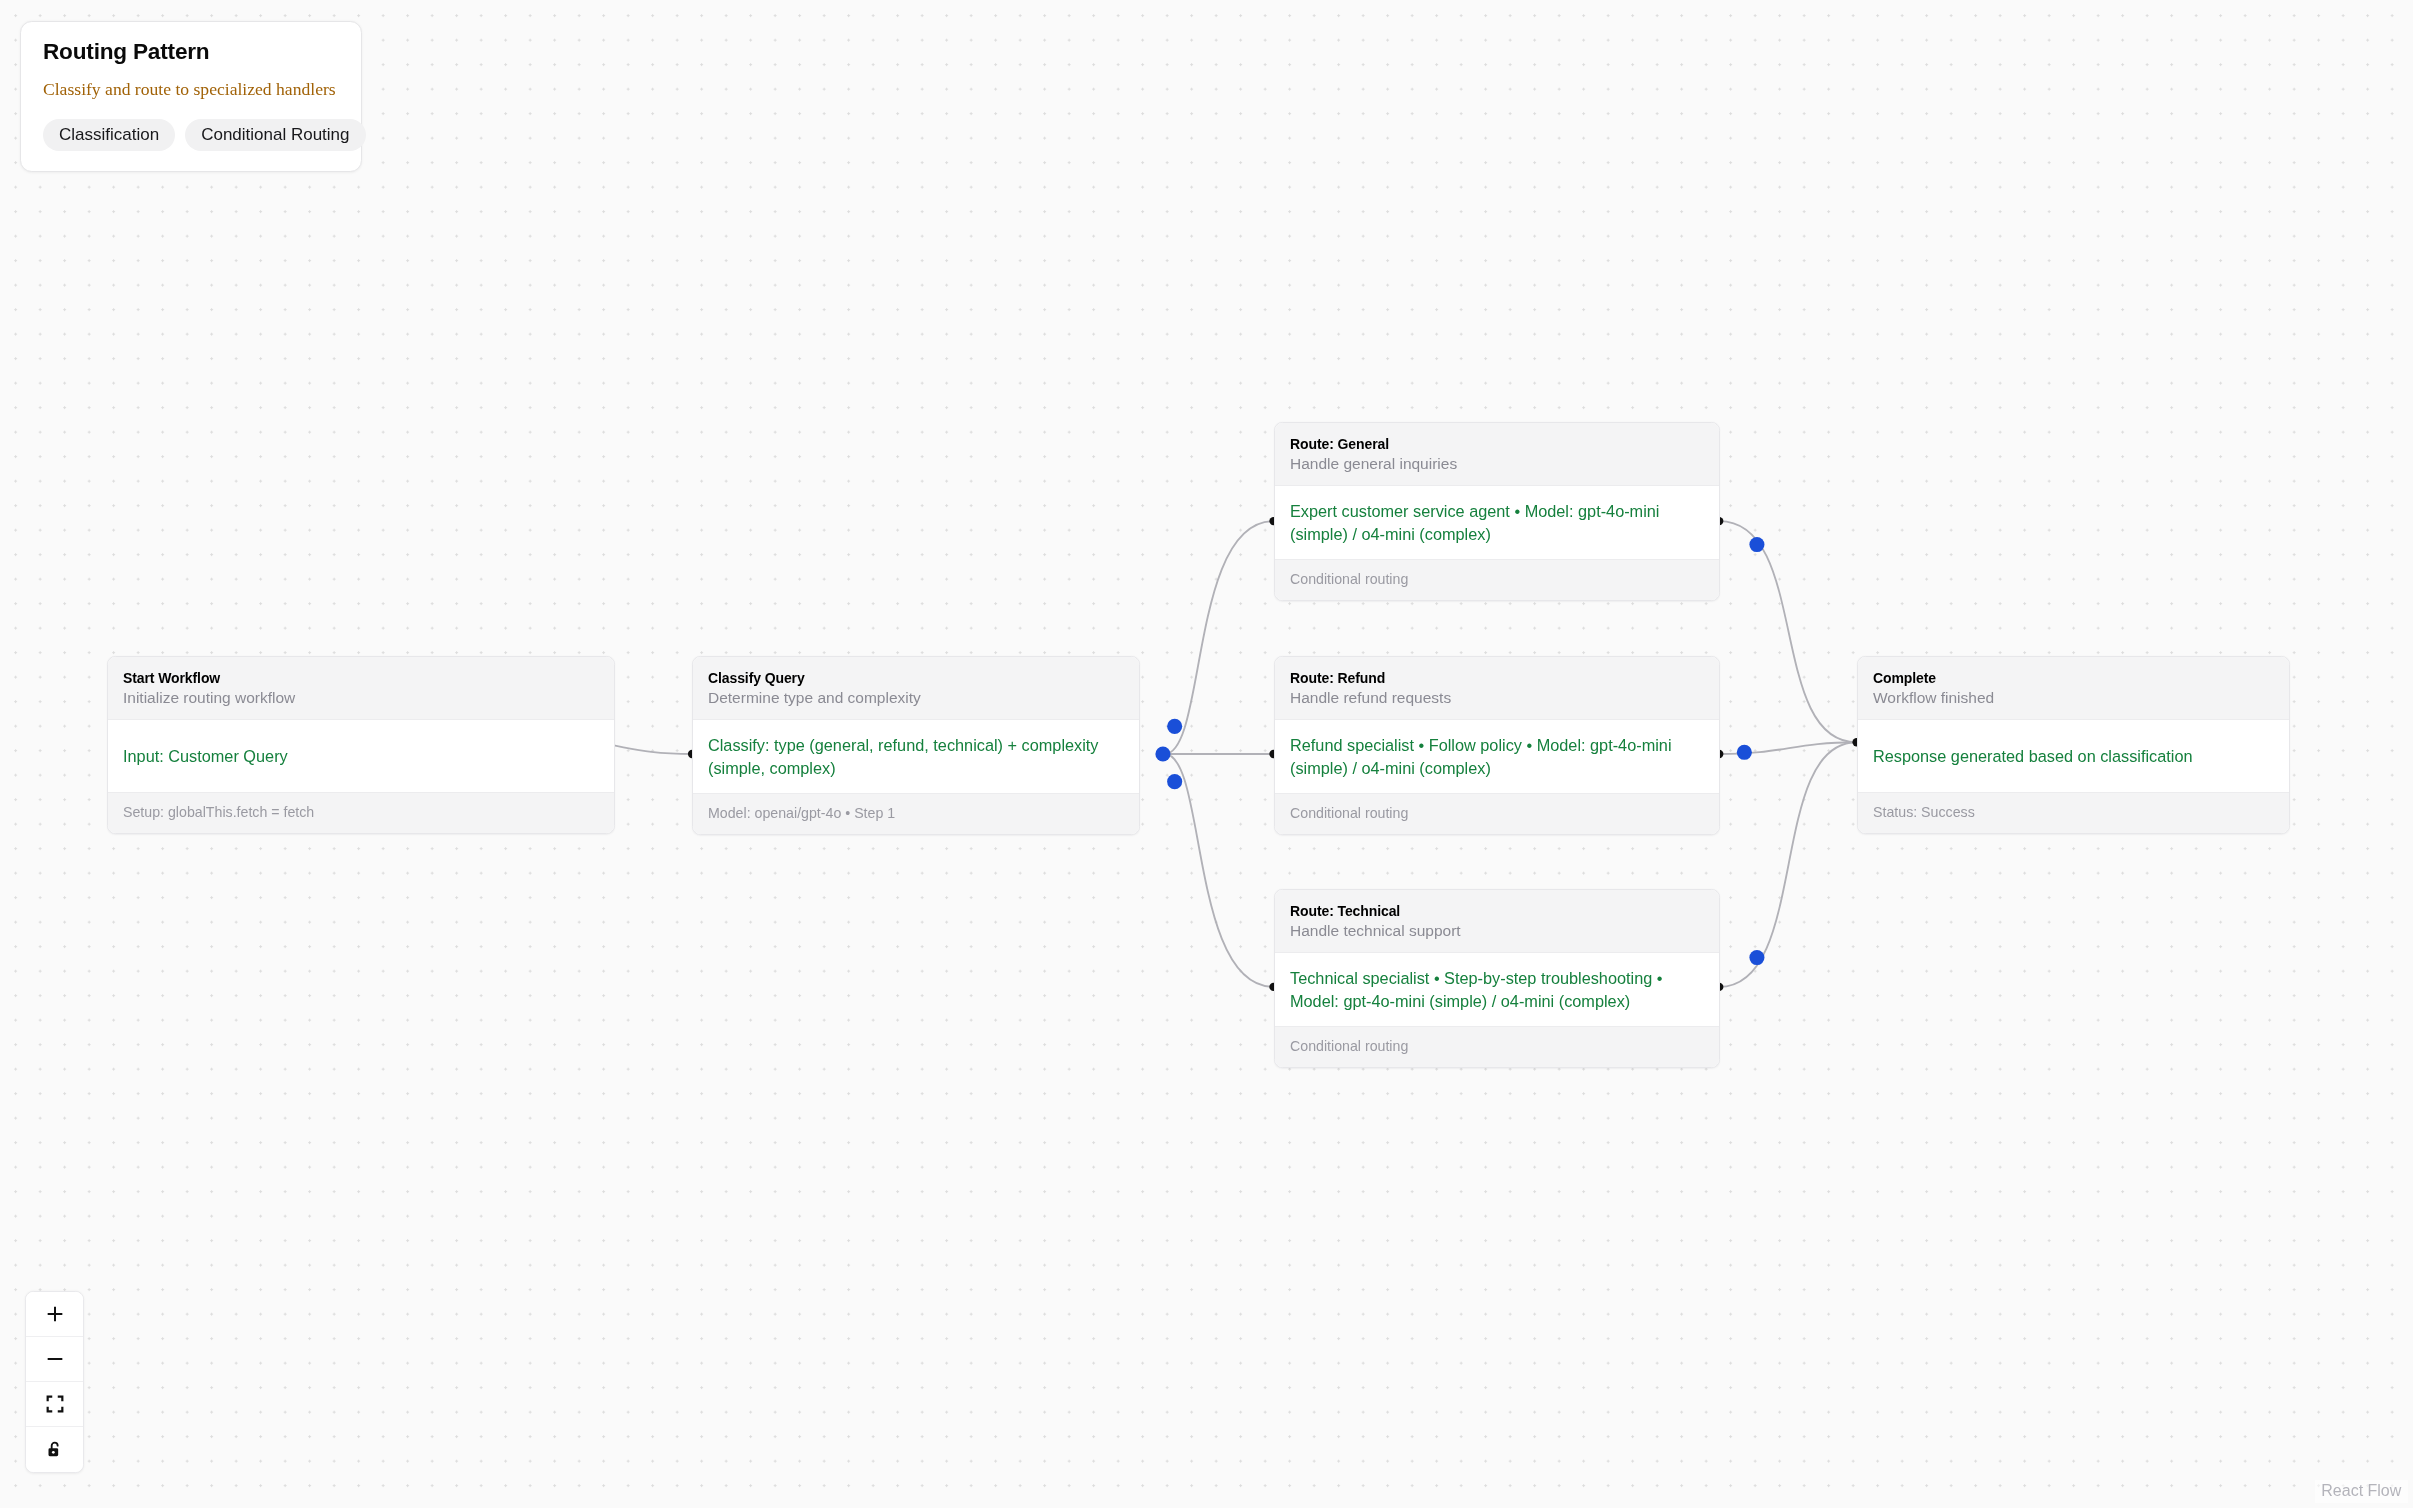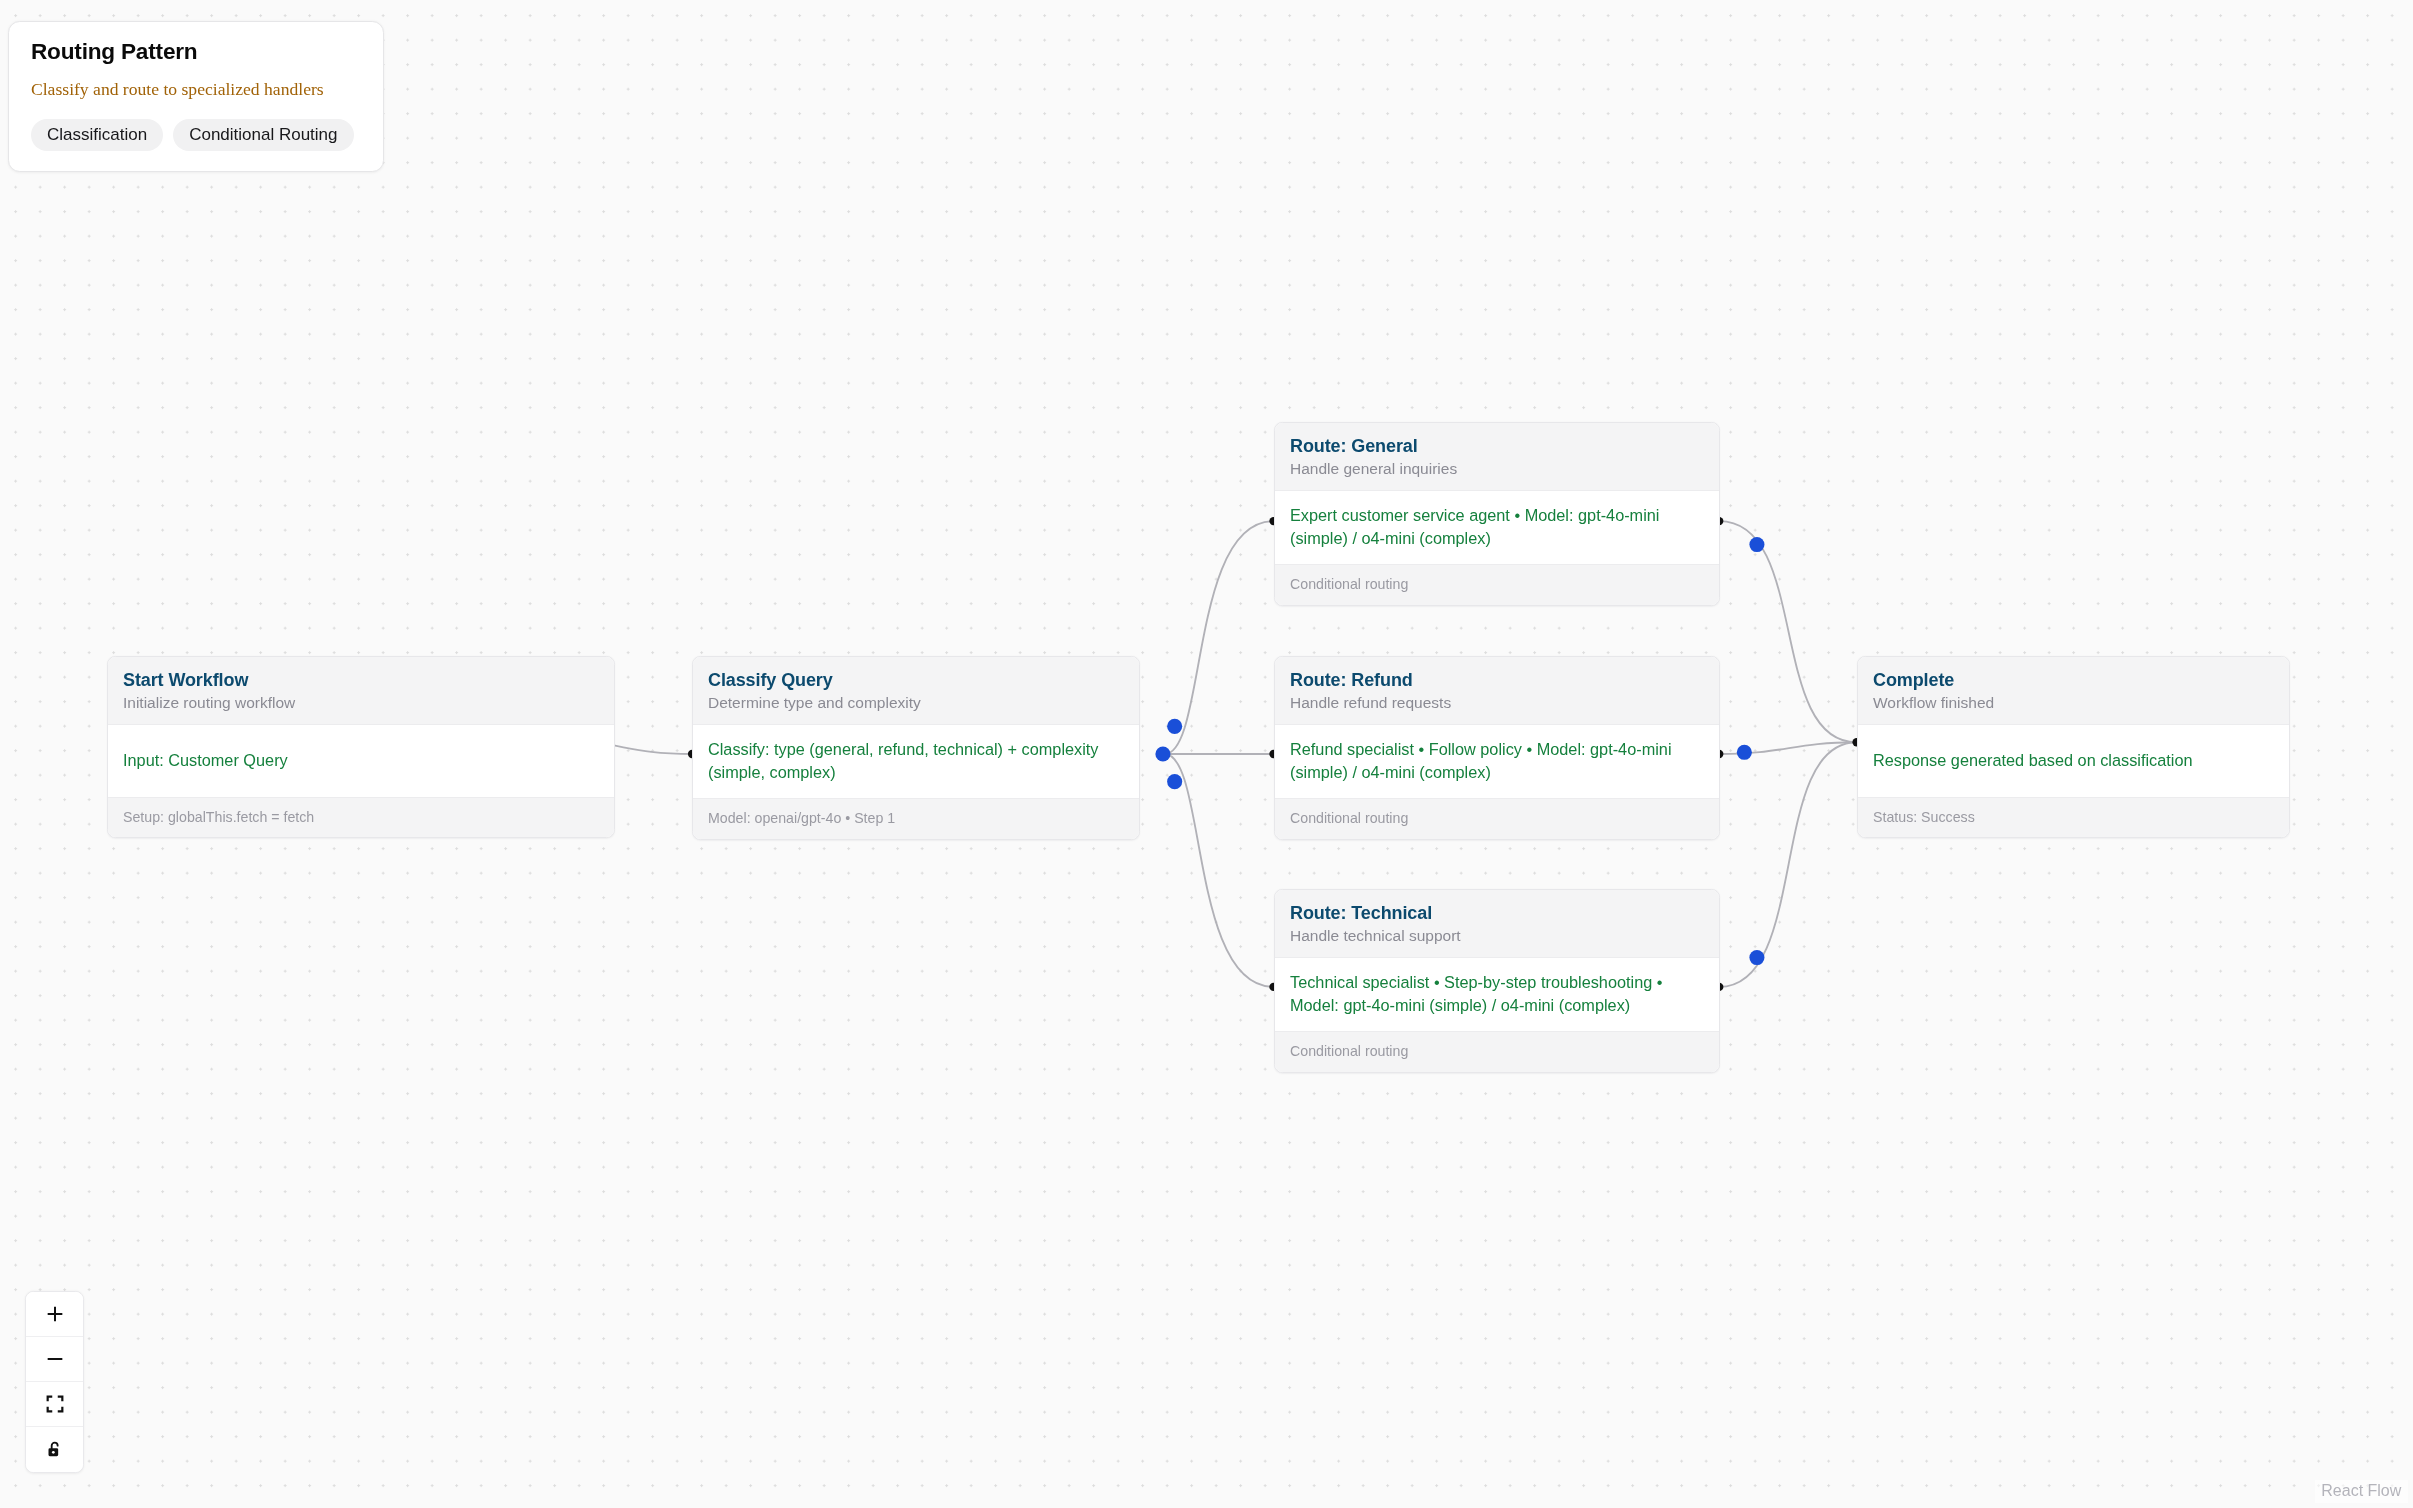--- a/index.html
+++ b/index.html
@@ -36,23 +36,23 @@
   .edge-marker {
     fill: #1a4fd8;
   }
   .handle-dot {
     fill: #111111;
   }
 
   
   .info-panel {
     position: absolute;
-    left: 8px;
+    left: 20px;
     top: 21px;
-    width: 376px;
+    width: 342px;
     background: #ffffff;
     border: 0.8px solid #e6e6e8;
     border-radius: 11.7px;
     box-shadow: 0 0.8px 2.5px rgba(0,0,0,0.05);
     padding: 18.4px 22px 20px 22px;
     box-sizing: border-box;
   }
   .info-title {
     font-size: 22.6px;
     font-weight: 700;
@@ -92,23 +92,23 @@
     box-shadow: 0 0.8px 1.7px rgba(16,24,40,0.05);
     box-sizing: border-box;
     overflow: hidden;
   }
   .node-header {
     background: #f4f4f5;
     padding: 12.6px 15px 11.7px 15px;
     border-bottom: 0.8px solid #ececee;
   }
   .node-title {
-    font-size: 18px;
+    font-size: 14px;
     font-weight: 700;
-    color: #0c4a6e;
+    color: #000000;
     line-height: 1.15;
     letter-spacing: -0.1px;
   }
   .node-desc {
     font-size: 15.5px;
     color: #8a8a93;
     line-height: 1.25;
     margin-top: 2.5px;
   }
   .node-body {

